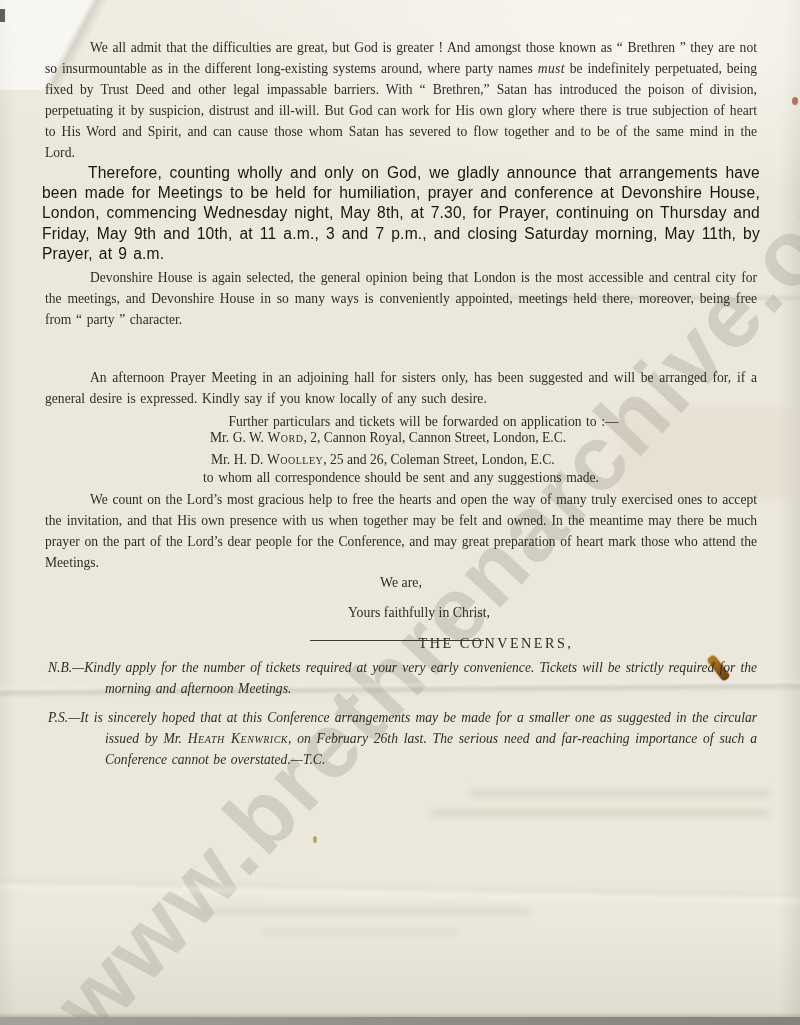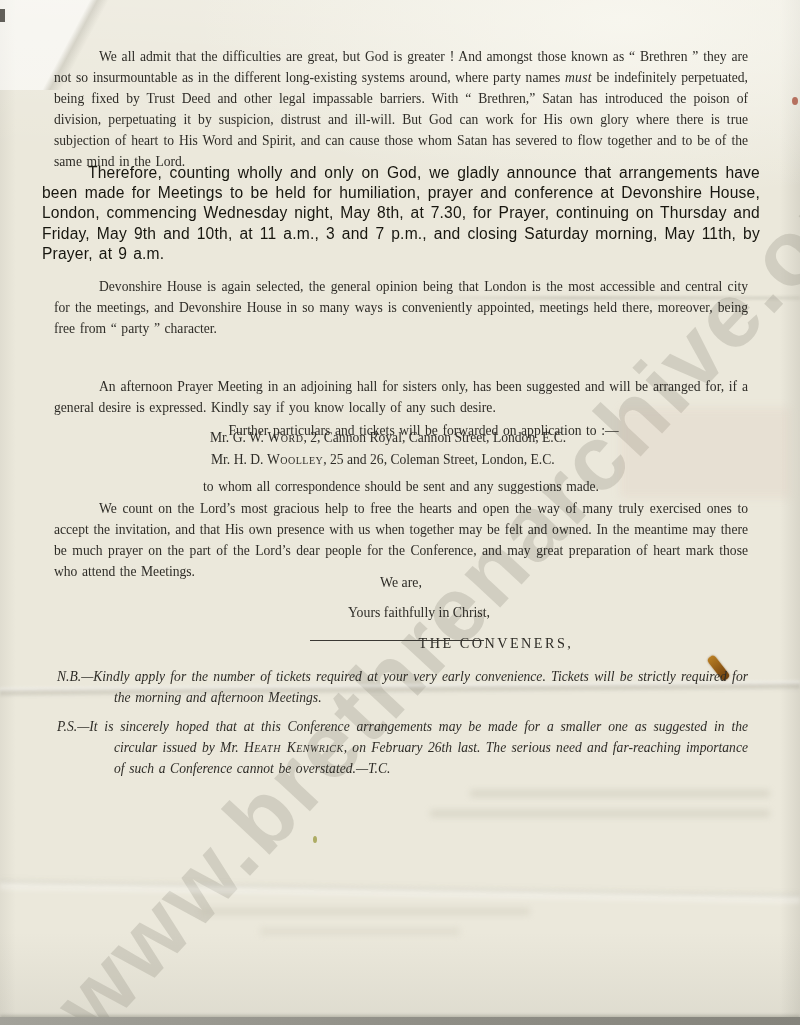--- a/index.html
+++ b/index.html
@@ -56,21 +56,21 @@
   .speck-dark{position:absolute;left:0px;top:9px;width:5px;height:13px;background:rgba(70,68,62,.85);}
   .edge-strip{
     position:absolute;left:0;bottom:0;width:800px;height:8px;
     background:linear-gradient(90deg,#a3a29a,#8f8e86 55%,#85847c);
     box-shadow:0 -2px 3px rgba(120,119,110,.35);
   }
   
   .tb{position:absolute;left:42px;width:718px;}
   .body-p{
     font-size:13.6px;line-height:21px;text-align:justify;
-    word-spacing:1.2px;margin:12px;
+    word-spacing:1.2px;margin:3px;
   }
   .indent{text-indent:45px;}
   .announce{
     font-family:"Liberation Sans","DejaVu Sans",sans-serif;
     font-weight:400;font-size:15.6px;line-height:20.2px;
     text-align:justify;text-indent:46px;word-spacing:1.5px;letter-spacing:.2px;
     color:#17160f;margin:0;
   }
   .addr{font-size:13.6px;line-height:21px;margin:0;white-space:nowrap;}
   .sc{font-variant:small-caps;letter-spacing:.5px;}

